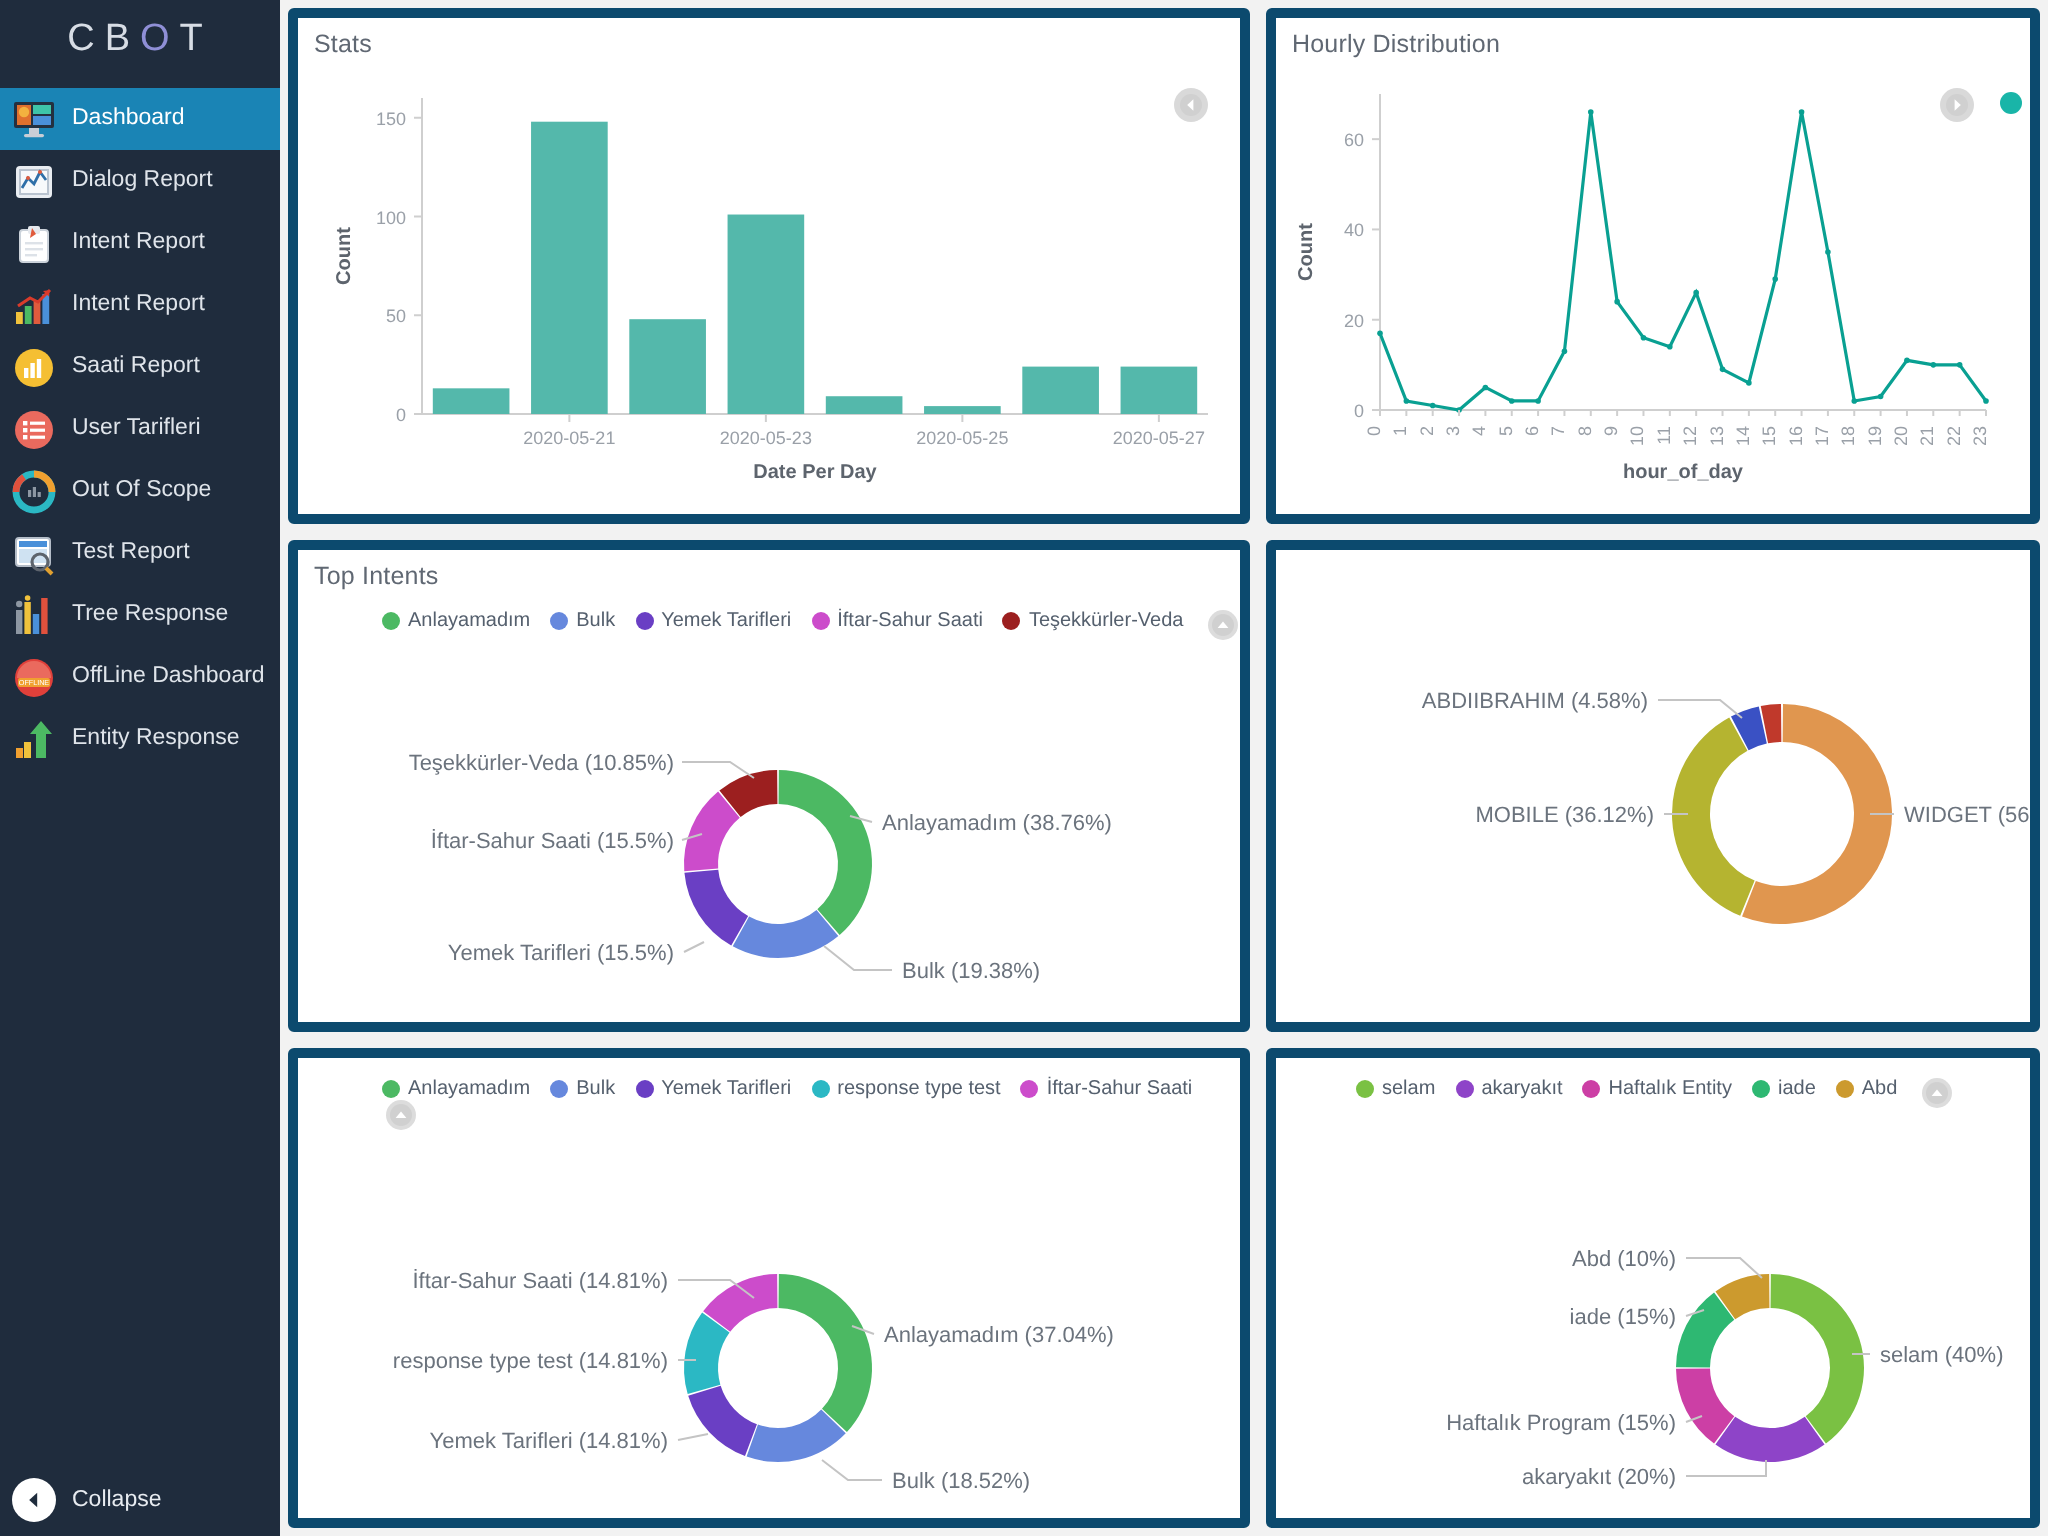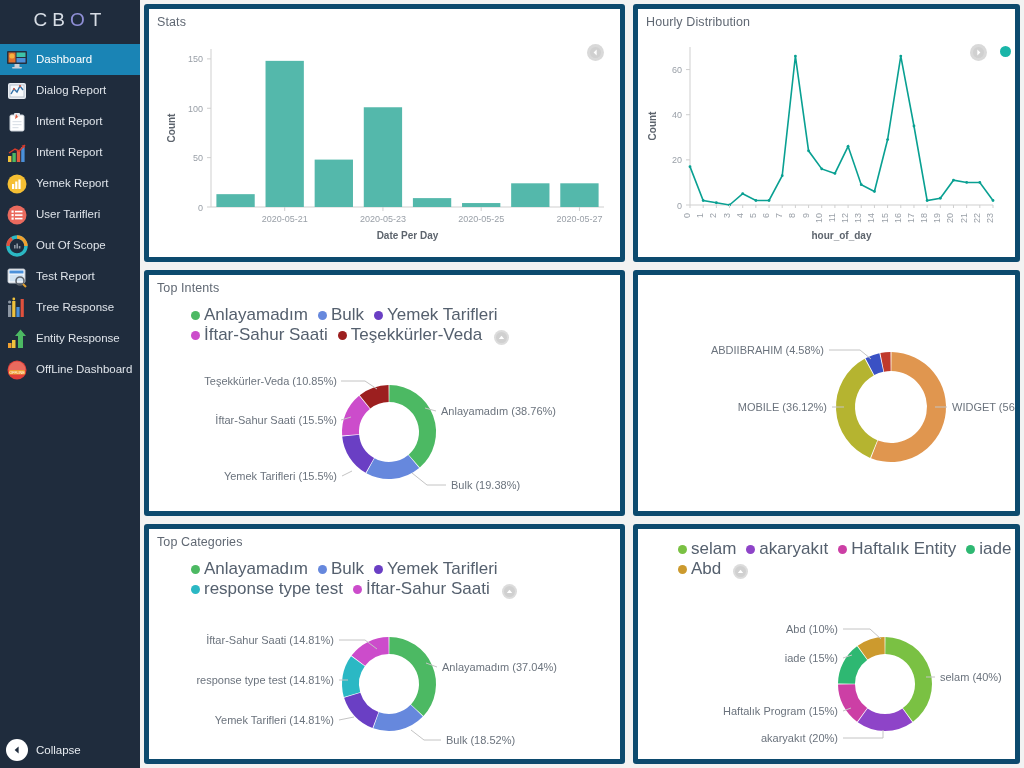--- a/index.html
+++ b/index.html
@@ -104,24 +104,24 @@
   .btn-left { top: 35px; right: 16px; }
   .btn-right { top: 35px; right: 28px; }
   .edge-dot {
     position: absolute; top: 37px; right: 4px;
     width: 11px; height: 11px; border-radius: 50%;
     background: #19b5a8;
   }
 
   
   .legend {
-    display: flex; flex-wrap: wrap; align-items: flex-end;
+    display: flex; flex-wrap: wrap; align-items: flex-start;
     gap: 0 10px;
     padding: 10px 0 0 42px;
-    font-size: 17px; color: #55606e;
+    font-size: 10px; color: #55606e;
   }
   .legend-item { display: flex; align-items: center; gap: 4px; white-space: nowrap; cursor: pointer; }
   .legend-dot { width: 9px; height: 9px; border-radius: 50%; flex: 0 0 9px; }
   .legend-toggle {
     width: 15px; height: 15px; border-radius: 50%;
     background: #dcdcdc;
     display: flex; align-items: center; justify-content: center;
     cursor: pointer;
     margin-left: 2px;
   }
@@ -212,21 +212,21 @@
 
       <div class="nav-item">
         <span class="nav-ico">
           <svg width="22" height="22" viewBox="0 0 22 22">
             <circle cx="11" cy="11" r="9.5" fill="#f5bf33"></circle>
             <rect x="6" y="11" width="2.2" height="5" fill="#ffffff"></rect>
             <rect x="9.2" y="8.5" width="2.2" height="7.5" fill="#ffffff"></rect>
             <rect x="12.4" y="6.5" width="2.2" height="9.5" fill="#ffffff"></rect>
           </svg>
         </span>
-        <span class="nav-label">Yemek Report</span>
+        <span class="nav-label">Saati Report</span>
       </div>
 
       <div class="nav-item">
         <span class="nav-ico">
           <svg width="22" height="22" viewBox="0 0 22 22">
             <circle cx="11" cy="11" r="9.5" fill="#ea6a5e"></circle>
             <rect x="5.5" y="6.5" width="2.2" height="2.2" fill="#ffffff"></rect>
             <rect x="5.5" y="10" width="2.2" height="2.2" fill="#ffffff"></rect>
             <rect x="5.5" y="13.5" width="2.2" height="2.2" fill="#ffffff"></rect>
             <rect x="9" y="6.8" width="7.5" height="1.6" fill="#ffffff"></rect>
@@ -274,38 +274,38 @@
             <circle cx="3.6" cy="5" r="1.6" fill="#8d97a3"></circle>
             <circle cx="7.8" cy="2" r="1.4" fill="#f0c23c"></circle>
           </svg>
         </span>
         <span class="nav-label">Tree Response</span>
       </div>
 
       <div class="nav-item">
         <span class="nav-ico">
           <svg width="22" height="22" viewBox="0 0 22 22">
-            <rect x="2" y="15" width="3.5" height="5" fill="#f0a030"></rect>
-            <rect x="6" y="12" width="3.5" height="8" fill="#f0c23c"></rect>
-            <path d="M12 20 L12 8 L9 8 L14.5 1.5 L20 8 L17 8 L17 20 Z" fill="#4cb963"></path>
-          </svg>
-        </span>
-        <span class="nav-label">Entity Response</span>
-      </div>
-
-      <div class="nav-item">
-        <span class="nav-ico">
-          <svg width="22" height="22" viewBox="0 0 22 22">
             <circle cx="11" cy="11" r="9.5" fill="#e0403a"></circle>
             <path d="M11 2.5 A8.5 8.5 0 0 1 19.5 11 L2.5 11 A8.5 8.5 0 0 1 11 2.5 Z" fill="#ea6a5e"></path>
             <rect x="3" y="11" width="16" height="4.5" rx="1" fill="#f0a030"></rect>
             <text x="11" y="14.6" font-size="3.6" fill="#ffffff" text-anchor="middle" font-family="Liberation Sans, sans-serif">OFFLINE</text>
           </svg>
         </span>
         <span class="nav-label">OffLine Dashboard</span>
+      </div>
+
+      <div class="nav-item">
+        <span class="nav-ico">
+          <svg width="22" height="22" viewBox="0 0 22 22">
+            <rect x="2" y="15" width="3.5" height="5" fill="#f0a030"></rect>
+            <rect x="6" y="12" width="3.5" height="8" fill="#f0c23c"></rect>
+            <path d="M12 20 L12 8 L9 8 L14.5 1.5 L20 8 L17 8 L17 20 Z" fill="#4cb963"></path>
+          </svg>
+        </span>
+        <span class="nav-label">Entity Response</span>
       </div>
     </div>
 
     <div class="collapse-row">
       <span class="collapse-ico">
         <svg width="14" height="14" viewBox="0 0 14 14">
           <circle cx="7" cy="7" r="7" fill="#ffffff"></circle>
           <path d="M8.6 3.4 L4.6 7 L8.6 10.6 Z" fill="#1f2c3d"></path>
         </svg>
       </span>
@@ -519,21 +519,20 @@
             <text x="314" y="112" class="donut-label" text-anchor="start">WIDGET (56.06%)</text>
             <path d="M194 108 L206 108" class="leader"></path>
             <text x="189" y="112" class="donut-label" text-anchor="end">MOBILE (36.12%)</text>
             <path d="M191 51 L222 51 L233 60" class="leader"></path>
             <text x="186" y="55" class="donut-label" text-anchor="end">ABDIIBRAHIM (4.58%)</text>
           </svg>
       </div>
     </div>
 
     <div class="card">
-      <div class="card-title">Top Categories</div>
       <div class="legend" id="legend-categories">
           <div class="legend-item">
             <span class="legend-dot" style="background: rgb(76, 185, 99);"></span>
             <span>Anlayamadım</span>
           </div>
           <div class="legend-item">
             <span class="legend-dot" style="background: rgb(102, 136, 221);"></span>
             <span>Bulk</span>
           </div>
           <div class="legend-item">

